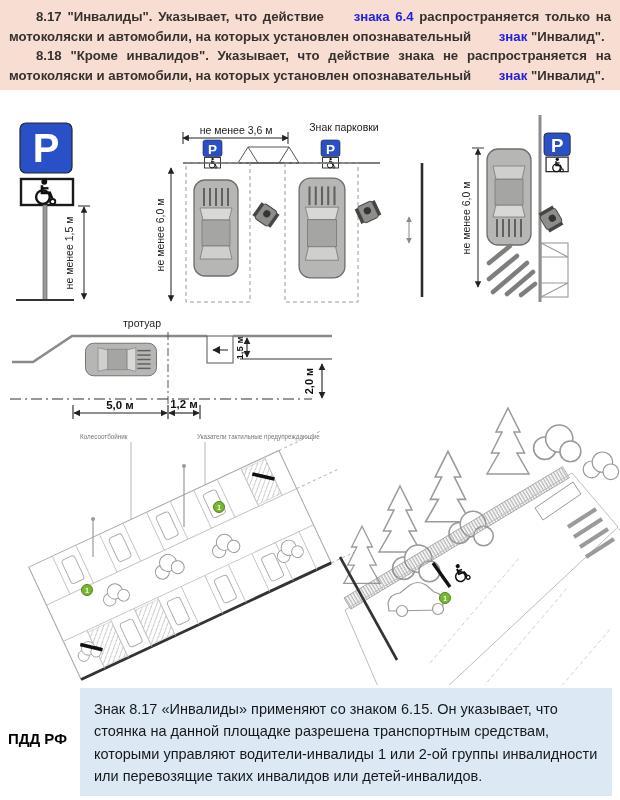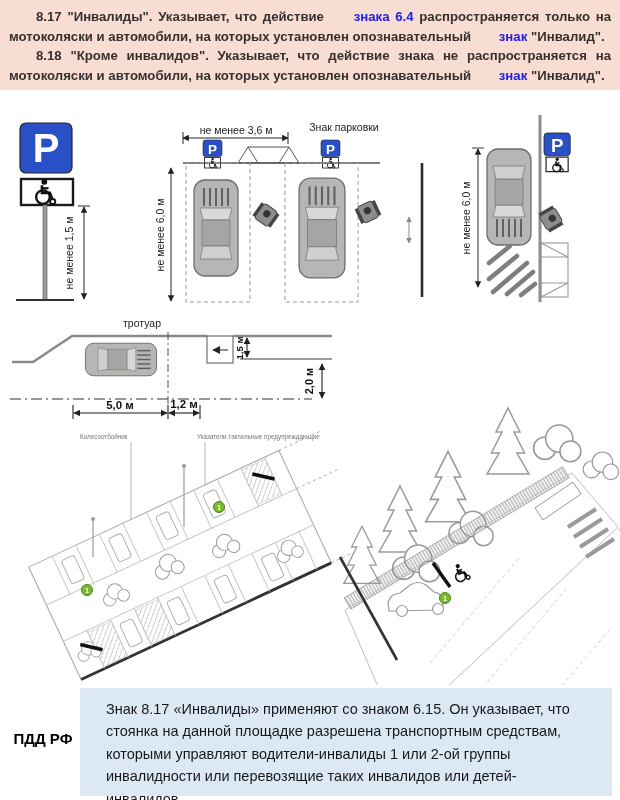--- a/index.html
+++ b/index.html
@@ -15,23 +15,23 @@
   .intro p{font-size:13.2px;font-weight:700;line-height:1.48;text-align:justify;
            text-indent:27px;color:#35312e;}
   .blue{color:var(--link-blue);margin-left:24px;}
   .diagram-svg{position:absolute;left:0;top:95px;}
   .dim-t{font-size:10.5px;fill:#222;}
   .dim-b{font-size:11.5px;font-weight:700;fill:#111;}
   .lbl{font-size:10.5px;fill:#222;}
   .tinylbl{font-size:6.3px;fill:#777;}
   .mnum{font-size:6.5px;font-weight:700;fill:#fff;}
   .footer-label{position:absolute;left:8px;top:730px;width:70px;
-                font-size:15px;font-weight:800;color:#000;text-align:center;}
+                font-size:15px;font-weight:800;color:#000;}
   .footer-box{position:absolute;left:80px;top:688px;width:532px;height:108px;
-              background:var(--box-bg);padding:10px 26px;font-size:14.5px;
+              background:var(--box-bg);padding:10px 14px;font-size:14.5px;
               line-height:1.55;color:#16181c;}
 </style>
 </head>
 <body>
 
 <div class="page">
 
   <div class="intro">
     <p><span>8.17 "Инвалиды". Указывает, что действие </span><span class="blue">знака 6.4</span><span> распространяется только на мотоколяски и автомобили, на которых установлен опознавательный </span><span class="blue">знак</span><span> "Инвалид".</span></p>
     <p><span>8.18 "Кроме инвалидов". Указывает, что действие знака не распространяется на мотоколяски и автомобили, на которых установлен опознавательный </span><span class="blue">знак</span><span> "Инвалид".</span></p>

